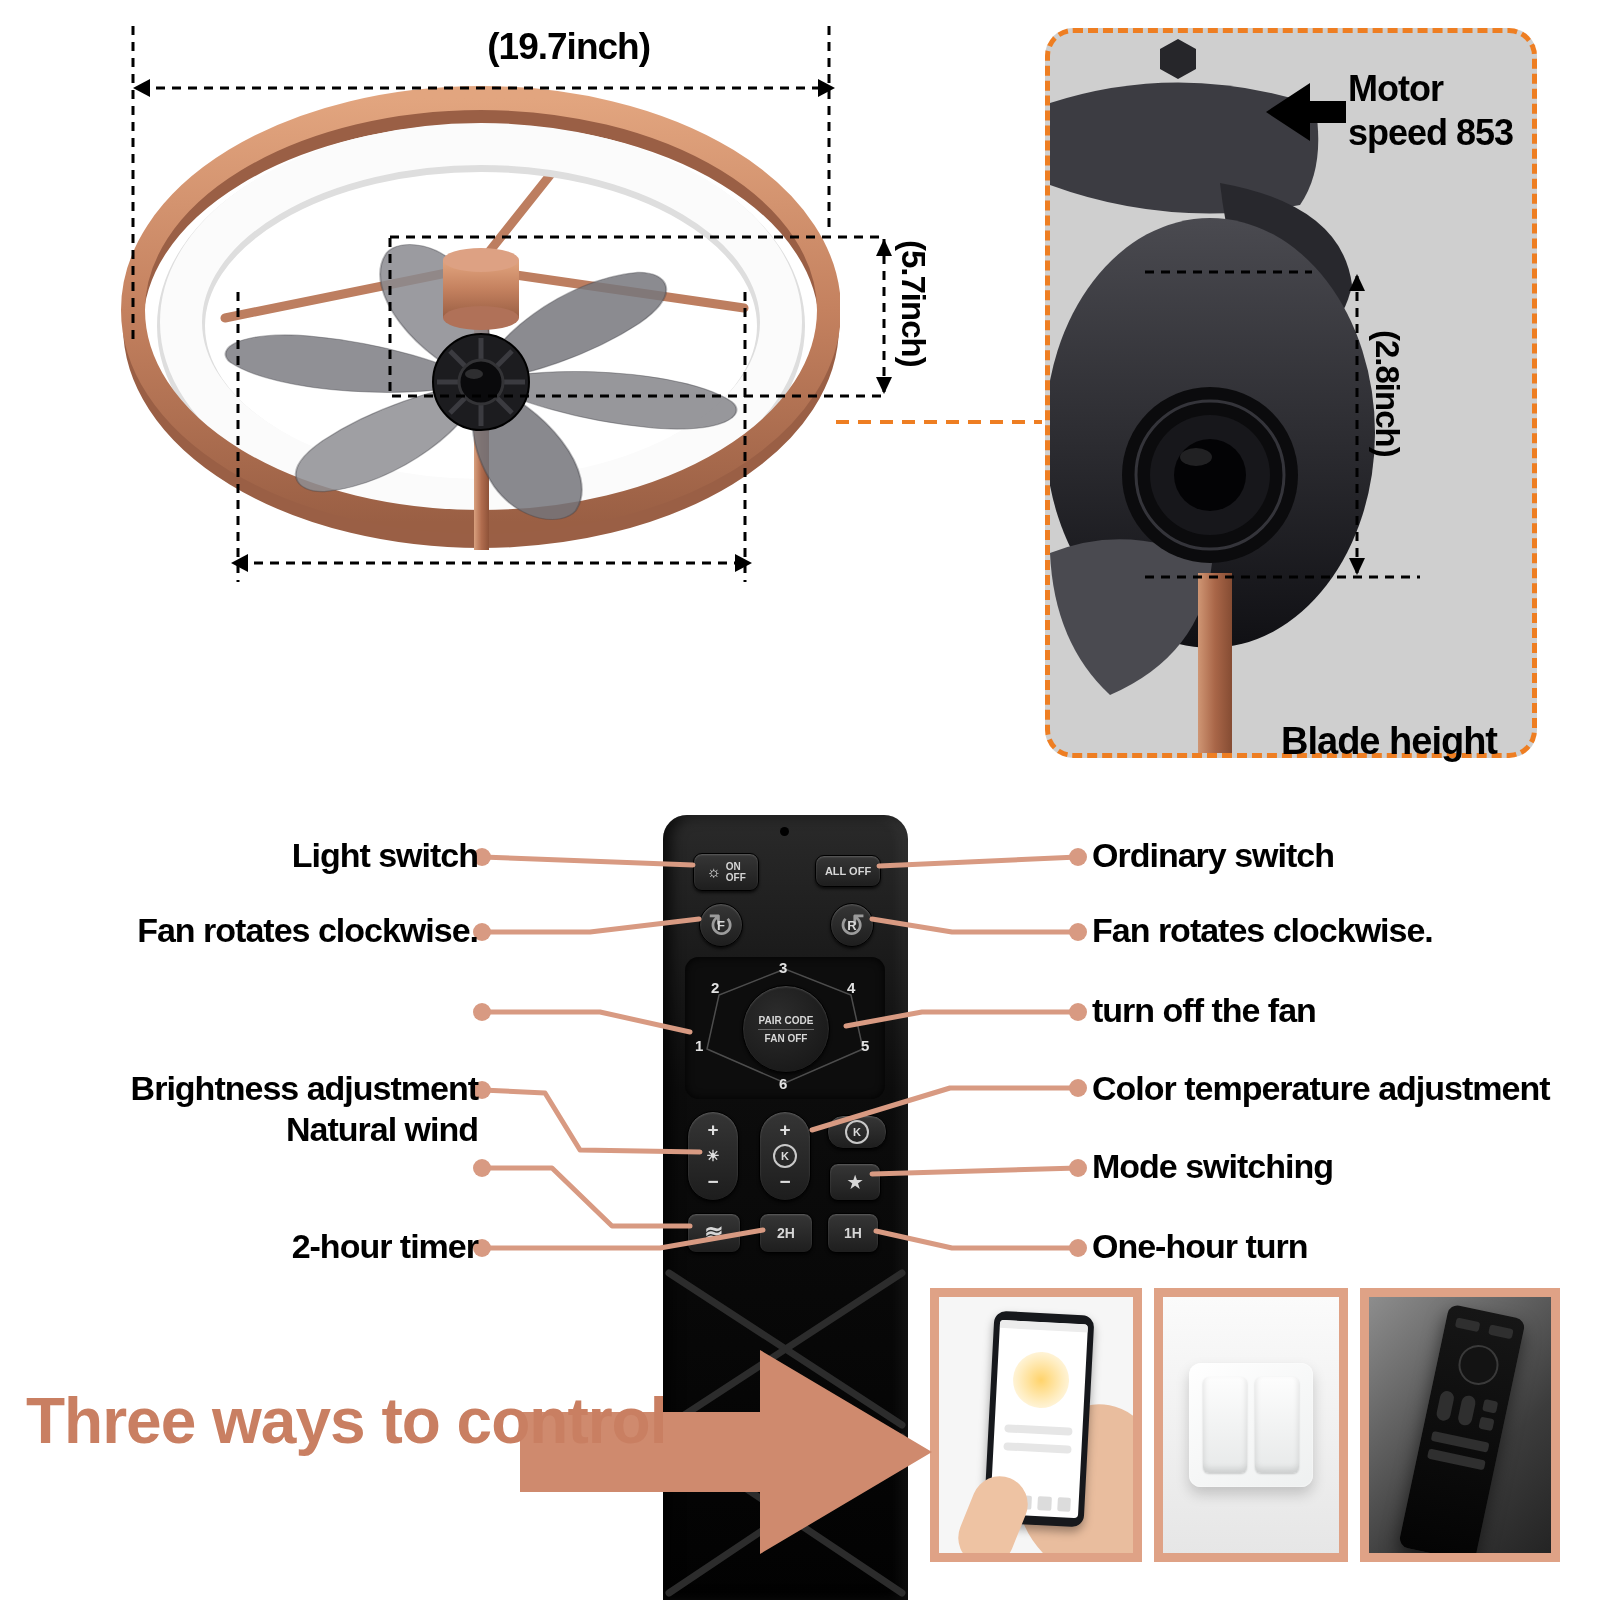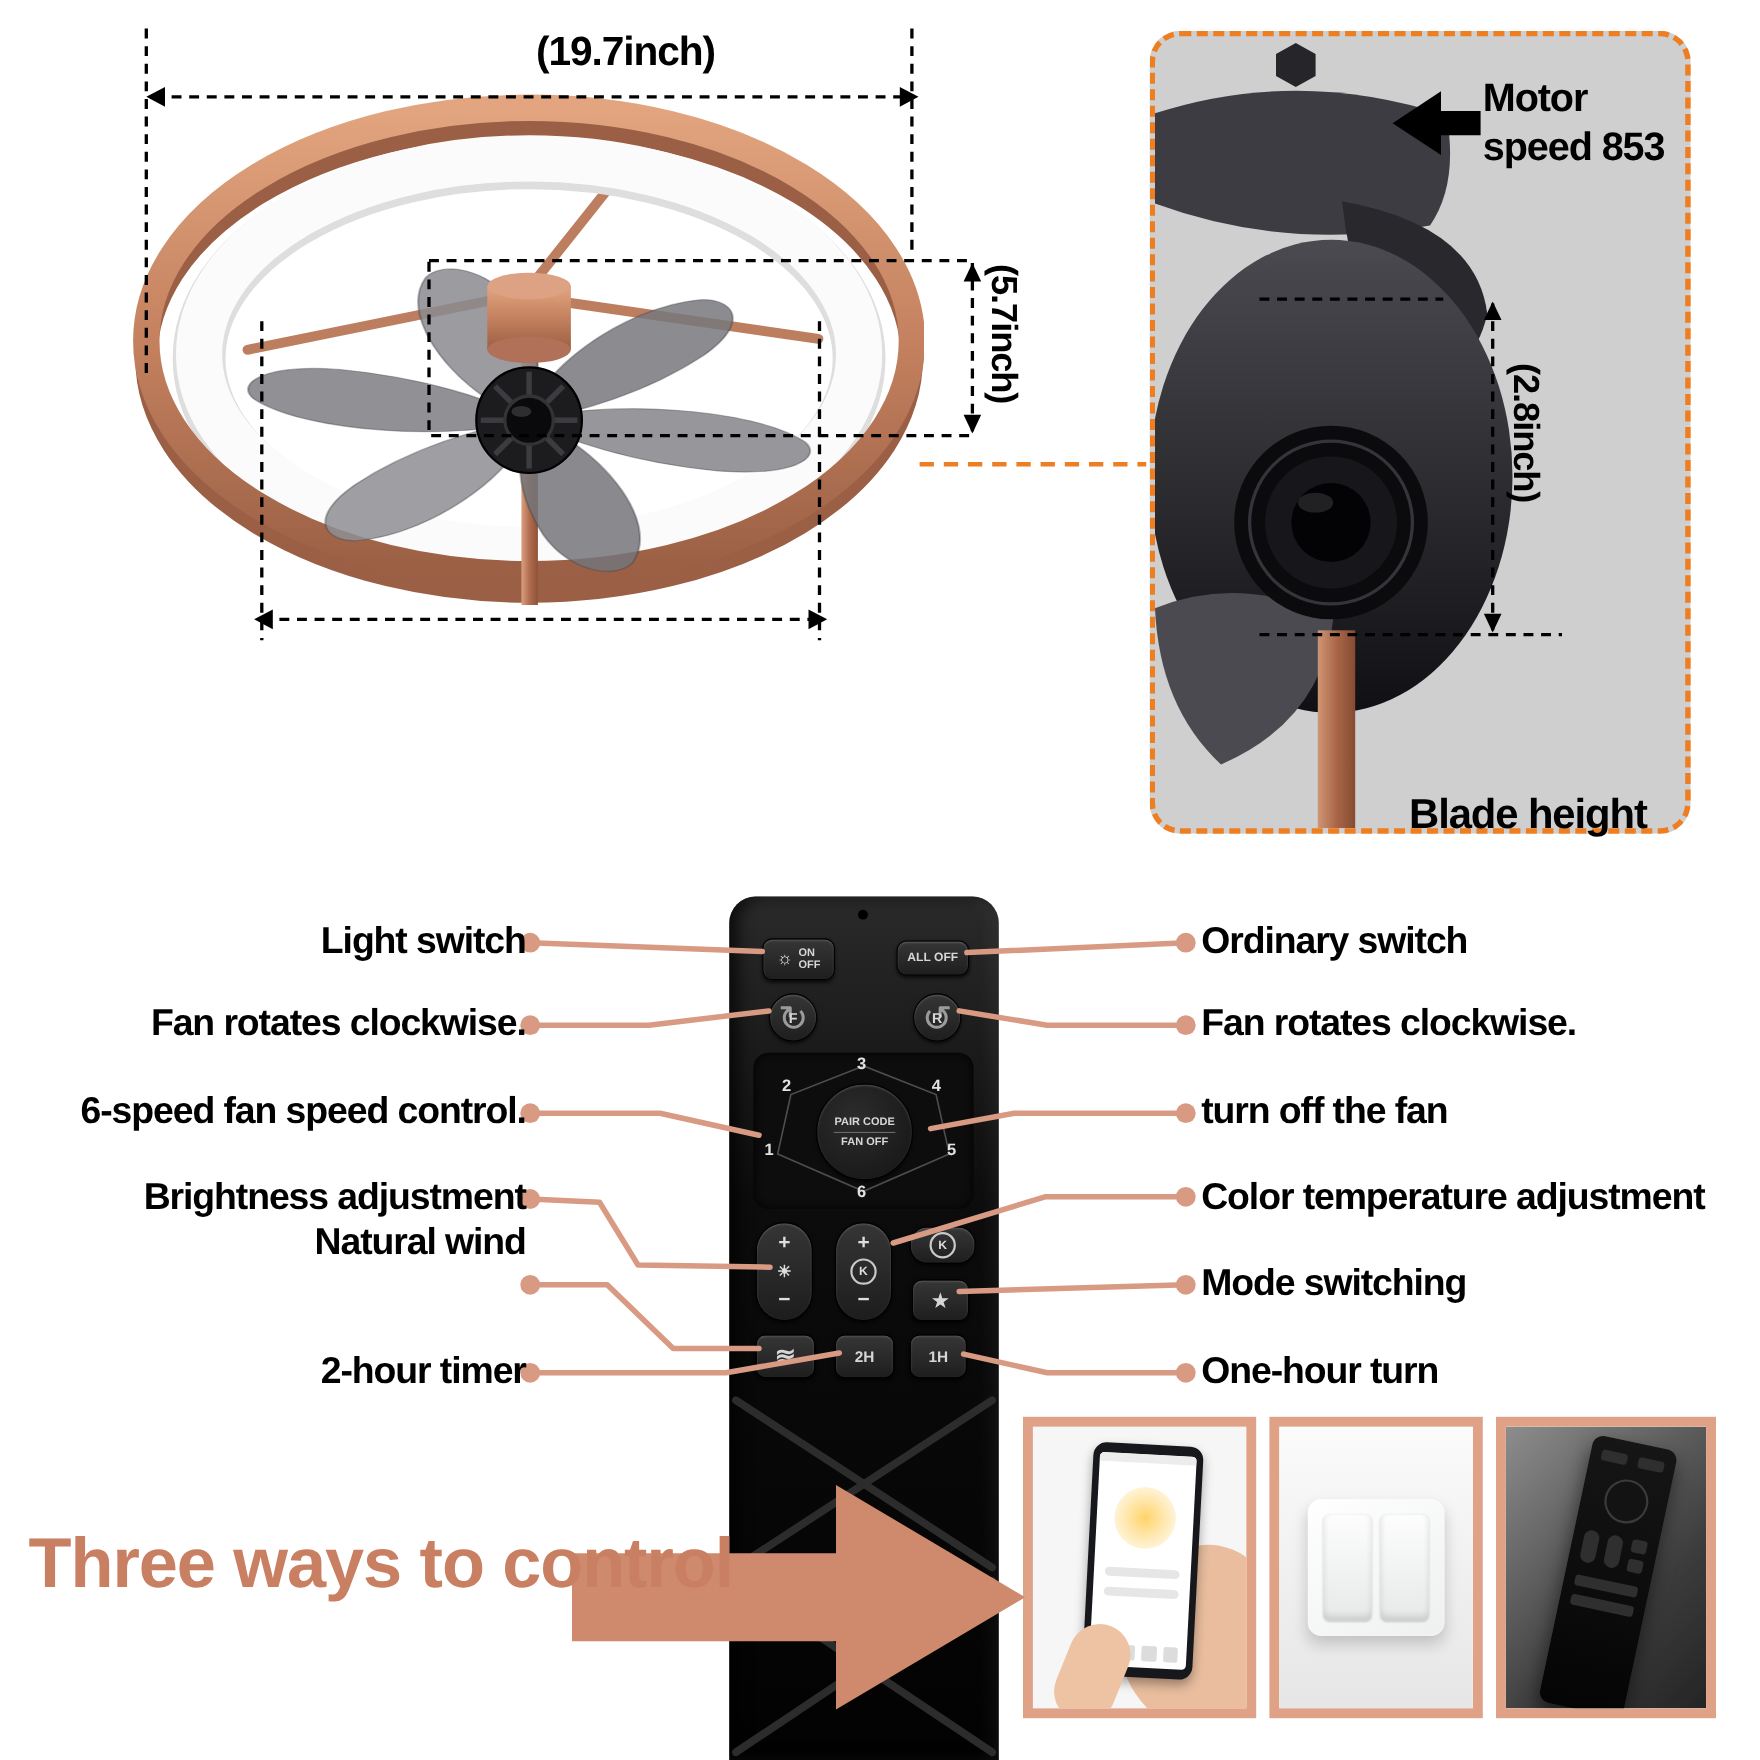--- a/index.html
+++ b/index.html
@@ -205,21 +205,20 @@
 
   <div class="abs dim-label dim-horiz" style="left:320px;top:26px;">(19.7inch)</div>
   <div class="abs dim-label dim-vert" style="left:894px;top:240px;">(5.7inch)</div>
   <div class="abs motor-line" style="left:1348px;top:68px;">Motor</div>
   <div class="abs motor-line" style="left:1348px;top:92px;margin-top:20px;">speed 853</div>
   <div class="abs dim-label dim-vert" style="left:1368px;top:330px;">(2.8inch)</div>
   <div class="abs blade-height" style="left:1281px;top:684px;margin-top:36px;">Blade height</div>
 
   <div class="callout-label cl-left" style="top:836px;">Light switch</div>
   <div class="callout-label cl-left" style="top:911px;">Fan rotates clockwise.</div>
-  <div class="callout-label cl-left" style="top:991px;">6-speed fan speed control.</div>
   <div class="callout-label cl-left" style="top:1069px;">Brightness adjustment</div>
   <div class="callout-label cl-left" style="top:1110px;">Natural wind</div>
   <div class="callout-label cl-left" style="top:1227px;">2-hour timer</div>
   <div class="callout-label cl-right" style="top:836px;">Ordinary switch</div>
   <div class="callout-label cl-right" style="top:911px;">Fan rotates clockwise.</div>
   <div class="callout-label cl-right" style="top:991px;">turn off the fan</div>
   <div class="callout-label cl-right" style="top:1069px;">Color temperature adjustment</div>
   <div class="callout-label cl-right" style="top:1147px;">Mode switching</div>
   <div class="callout-label cl-right" style="top:1227px;">One-hour turn</div>
 

